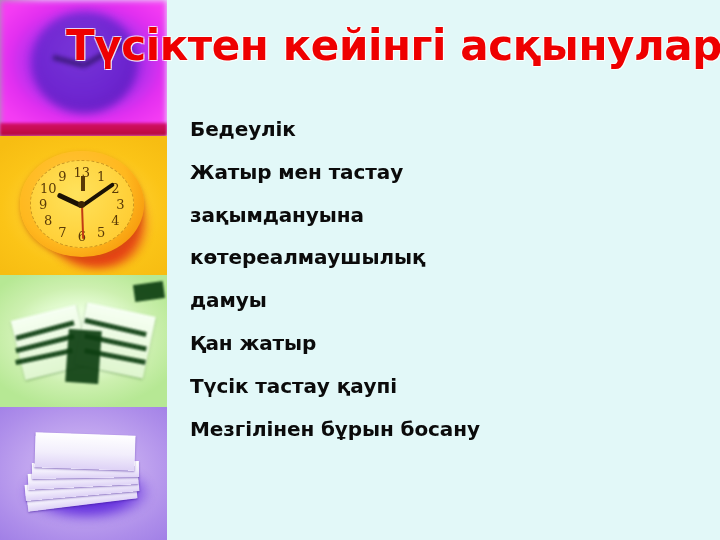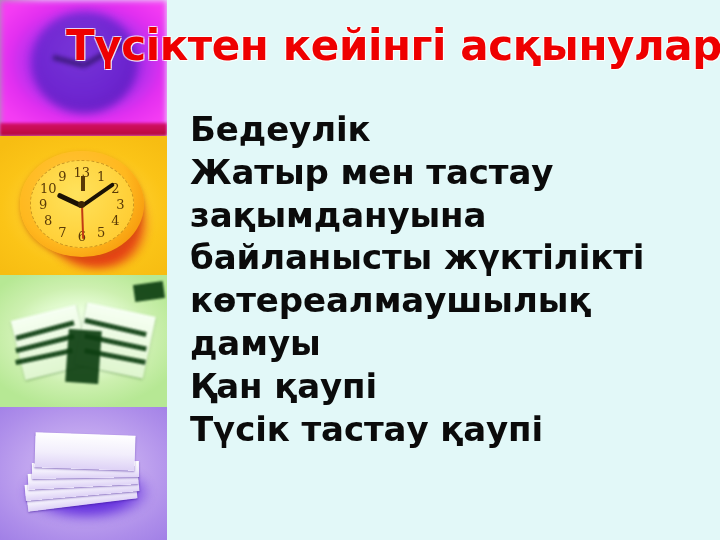--- a/index.html
+++ b/index.html
@@ -208,21 +208,21 @@
   }
 
   
   .body-block {
     position: absolute;
     left: 190px;
     top: 108px;
     width: 530px;
   }
   .body-line {
-    font-size: 34px;
+    font-size: 20px;
     font-weight: bold;
     color: #0b0b0b;
     line-height: 42.8px;
     white-space: nowrap;
     letter-spacing: -0.1px;
   }
 </style>
 </head>
 <body>
 
@@ -291,20 +291,20 @@
     </div>
 
   </div>
 
   <div class="title">Түсіктен кейінгі асқынулар</div>
 
   <div class="body-block">
     <div class="body-line">Бедеулік</div>
     <div class="body-line">Жатыр мен тастау</div>
     <div class="body-line">зақымдануына</div>
-    <div class="body-line">байланысты жүктілікті</div>
     <div class="body-line">көтереалмаушылық</div>
     <div class="body-line">дамуы</div>
-    <div class="body-line">Қан қаупі</div>
+    <div class="body-line">Қан жатыр</div>
     <div class="body-line">Түсік тастау қаупі</div>
+    <div class="body-line">Мезгілінен бұрын босану</div>
   </div>
 
 </div>
 
 </body></html>

